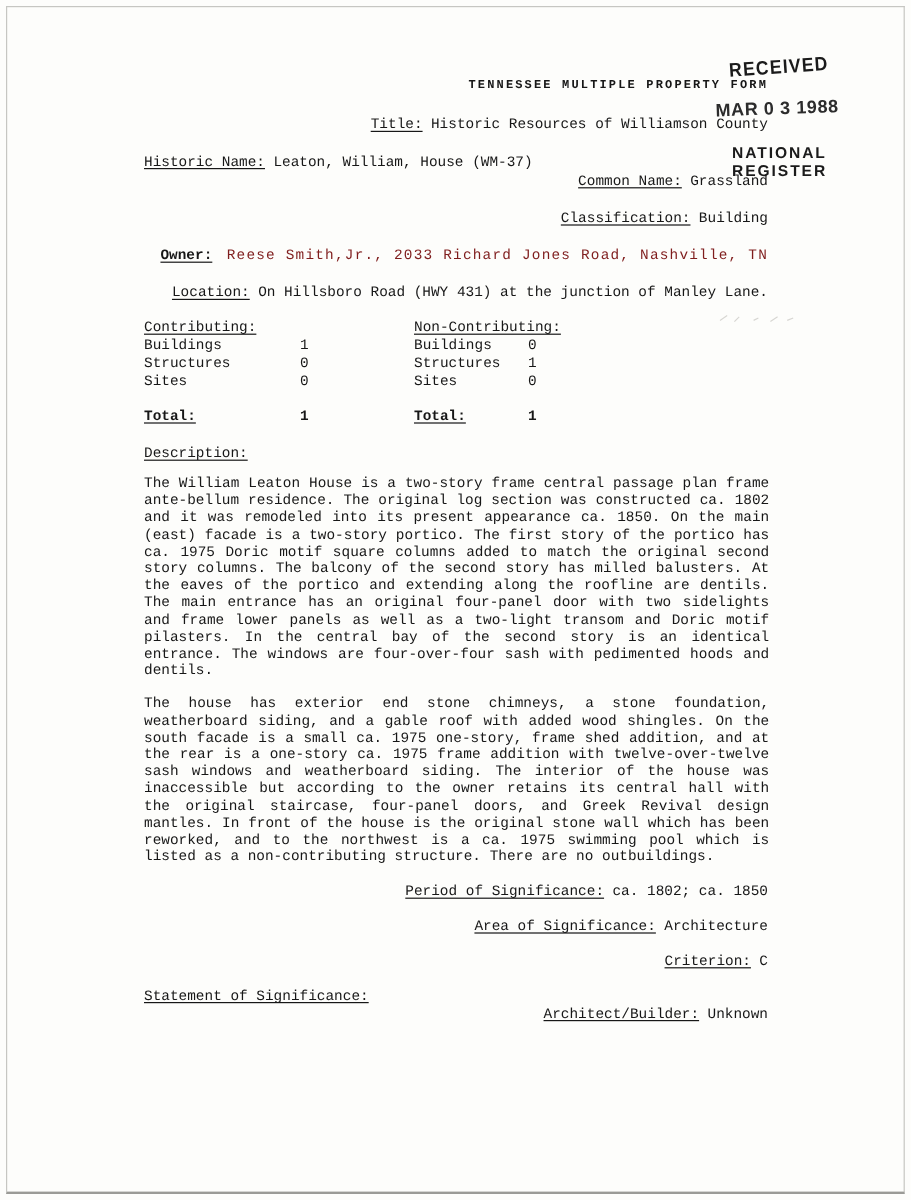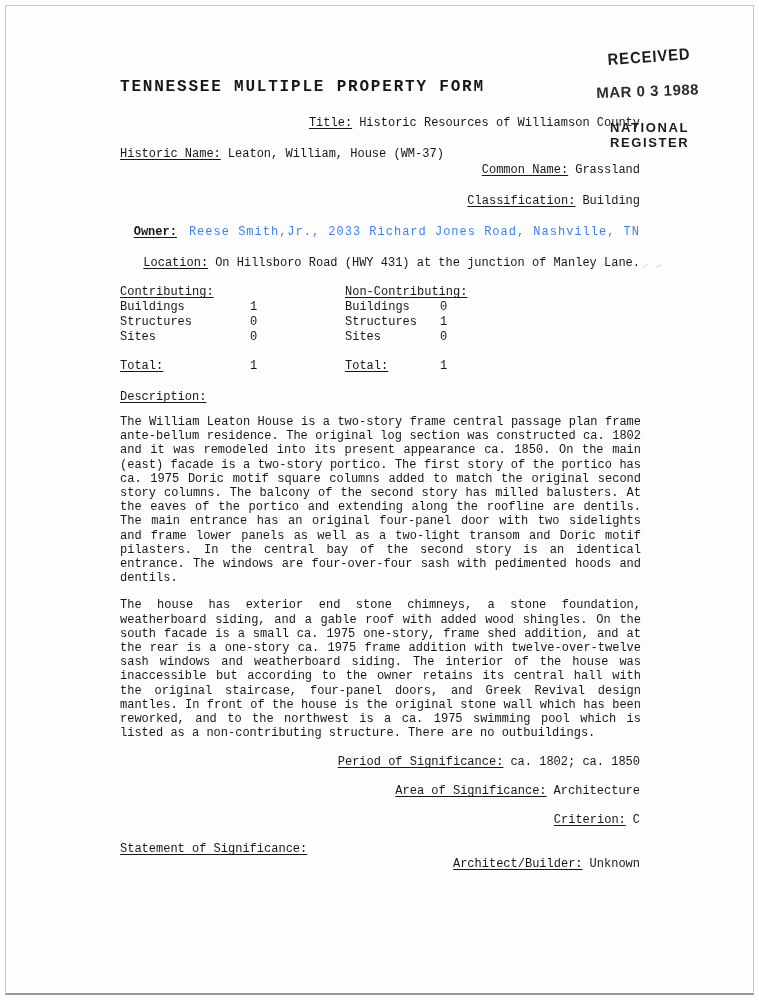--- a/index.html
+++ b/index.html
@@ -18,47 +18,47 @@
     border:1px solid #c6c6c2;
     border-bottom:2px solid #9a9a96;
     pointer-events:none;
   }
   .content {
     position:relative;
     padding:66px 119px 0 120px;
     box-sizing:border-box;
   }
   .doc-title {
-    text-align:left;
+    text-align:right;
     font-weight:700;
-    font-size:16px;
+    font-size:10px;
     letter-spacing:1.8px;
-    margin:12px 0 20px 0;
+    margin:0 0 20px 0;
     white-space:nowrap;
   }
   .line { line-height:15px; white-space:nowrap; }
   .gap-lg { margin-bottom:16px;text-align:right; }
   .gap-sm { margin-bottom:1px; }
   .gap-md { margin-bottom:14px;text-align:right; }
   .u { text-decoration:underline; text-underline-offset:2px; }
   .b { font-weight:700; }
   .val { margin-left:7px; }
   .alt-type {
     letter-spacing:1px;
-    color:#3b82f6;
+    color:#7f1d1d;
     margin-left:12px;
   }
   
   .counts { margin-bottom:16px; }
   .crow {
     display:grid;
     grid-template-columns:130px 95px 95px 60px;
     line-height:15px;
   }
-  .crow.total { margin-top:14px; }
+  .crow.total { margin-top:14px;font-weight:bold; }
   
   .desc-label { margin-bottom:10px; }
   .para {
     width:521px;
     margin:0 0 13px 0;
     text-align:justify;
     line-height:14.2px;
     font-size:12px;
   }
   

